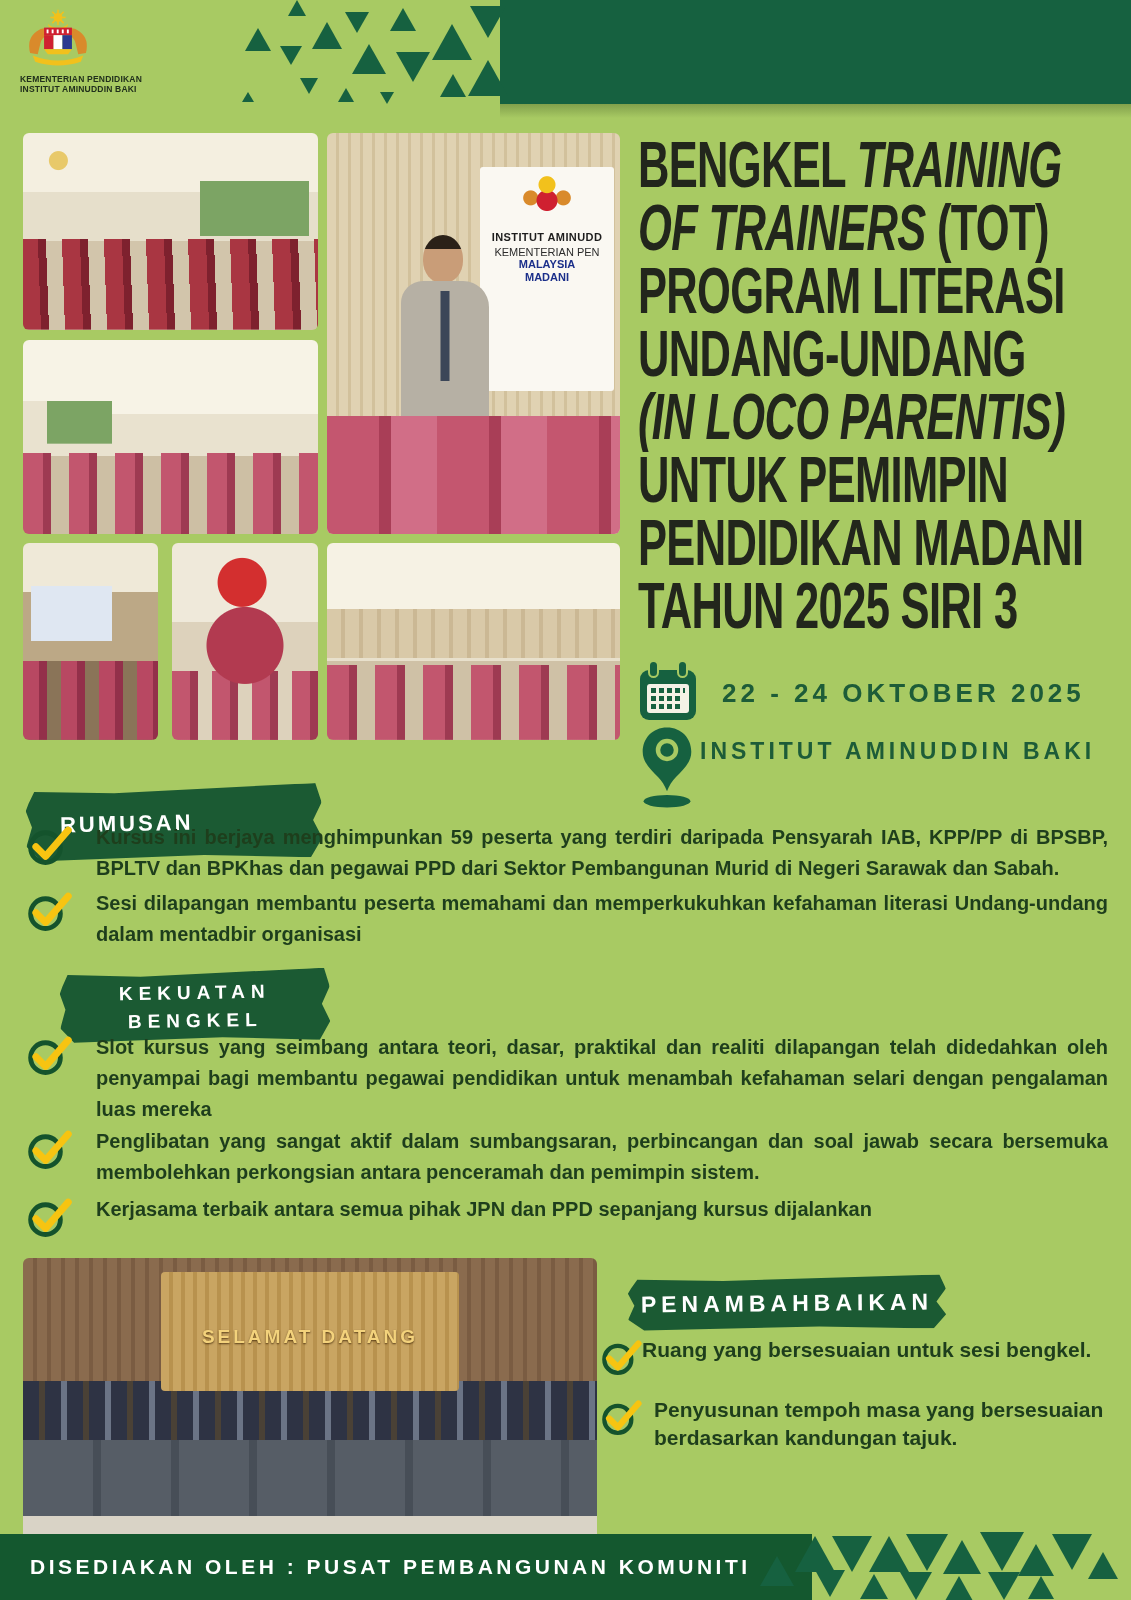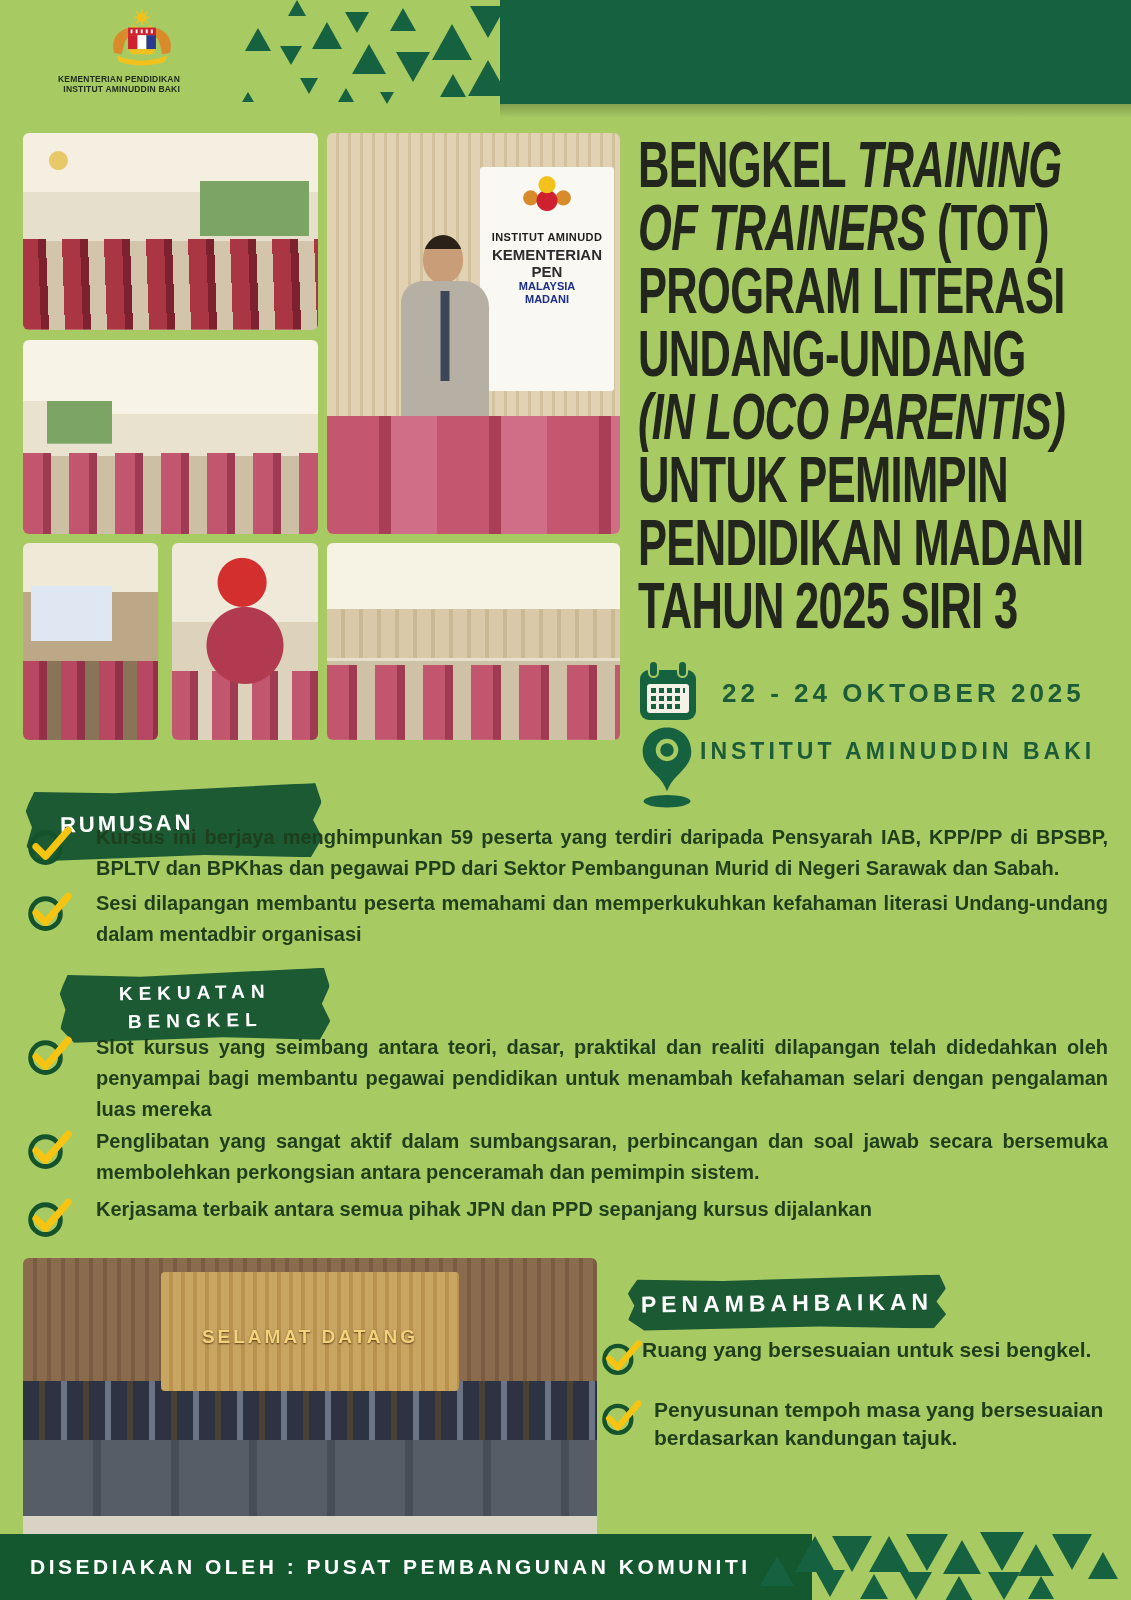--- a/index.html
+++ b/index.html
@@ -6,21 +6,21 @@
   .poster{position:relative;width:1131px;height:1600px;margin:0 auto;background:#a8ca63;
     overflow:hidden;font-family:"Liberation Sans",sans-serif;}
 
   
   .top-band{position:absolute;left:500px;top:0;width:631px;height:104px;background:#166140;}
   .top-band::after{content:"";position:absolute;top:100%;left:0;right:0;height:14px;
     background:linear-gradient(rgba(30,50,15,.28),rgba(30,50,15,0));}
   .tri{position:absolute;width:0;height:0;}
 
   
-  .emblem-wrap{position:absolute;left:20px;top:8px;width:160px;text-align:right;}
+  .emblem-wrap{position:absolute;left:20px;top:8px;width:160px;text-align:left;}
   .emblem-wrap svg{width:76px;height:62px;}
   .hdr-line{font-size:8.5px;font-weight:bold;color:#21301c;line-height:10px;letter-spacing:.2px;}
 
   
   .photo{position:absolute;border-radius:6px;overflow:hidden;}
   .p1{left:23px;top:133px;width:295px;height:197px;background:
     radial-gradient(circle at 12% 14%,#e8c96a 0 9px,rgba(0,0,0,0) 10px) no-repeat,
     repeating-linear-gradient(88deg,#a93642 0 18px,#7e212e 18px 26px,rgba(0,0,0,0) 26px 42px) left bottom/100% 46% no-repeat,
     linear-gradient(90deg,rgba(0,0,0,0) 0 60%,#7ca464 60% 97%,rgba(0,0,0,0) 97%) 0 34%/100% 28% no-repeat,
     linear-gradient(#f4efe0 0 30%,#e6dfcb 30% 55%,#d2c5ab 55% 100%);}
@@ -45,21 +45,21 @@
   .p6::after{content:"";position:absolute;left:0;right:0;bottom:0;height:118px;
     background:repeating-linear-gradient(90deg,#c4566f 0 52px,#a93e57 52px 64px,#d16e87 64px 110px);}
   .screen{position:absolute;right:6px;top:34px;width:134px;height:224px;background:#faf8f2;
     border-radius:3px;text-align:center;box-sizing:border-box;padding-top:64px;}
   .screen::before{content:"";position:absolute;top:8px;left:50%;transform:translateX(-50%);width:48px;height:44px;
     background:radial-gradient(circle at 50% 22%,#f2c11c 0 8px,rgba(0,0,0,0) 9px),
     radial-gradient(circle at 50% 58%,#cf2030 0 10px,rgba(0,0,0,0) 11px),
     radial-gradient(circle at 16% 52%,#d98a2b 0 7px,rgba(0,0,0,0) 8px),
     radial-gradient(circle at 84% 52%,#d98a2b 0 7px,rgba(0,0,0,0) 8px);}
   .screen .l1{font-size:11px;font-weight:bold;color:#1d1d1d;letter-spacing:.4px;}
-  .screen .l2{font-size:15px;font-weight:bold;color:#2c2c2c;margin-top:3px;}
+  .screen .l2{font-size:11px;font-weight:normal;color:#2c2c2c;margin-top:3px;}
   .screen .brand{font-size:11px;font-weight:bold;color:#1b2f8a;line-height:13px;}
   .sp-head{position:absolute;left:96px;top:102px;width:40px;height:48px;border-radius:50% 50% 46% 46%;
     background:linear-gradient(#2b2118 0 30%,#c99d78 30%);}
   .sp-body{position:absolute;left:74px;top:148px;width:88px;height:212px;border-radius:22px 26px 0 0;
     background:#b6b0a4;}
   .sp-body::after{content:"";position:absolute;left:50%;top:10px;width:9px;height:90px;background:#3c4658;transform:translateX(-50%);}
 
   .pgroup{left:23px;top:1258px;width:574px;height:284px;background:
     linear-gradient(#d9d3c6 0 100%) left bottom/100% 9% no-repeat,
     repeating-linear-gradient(90deg,#565d66 0 70px,#474e57 70px 78px) left bottom/100% 36% no-repeat,

